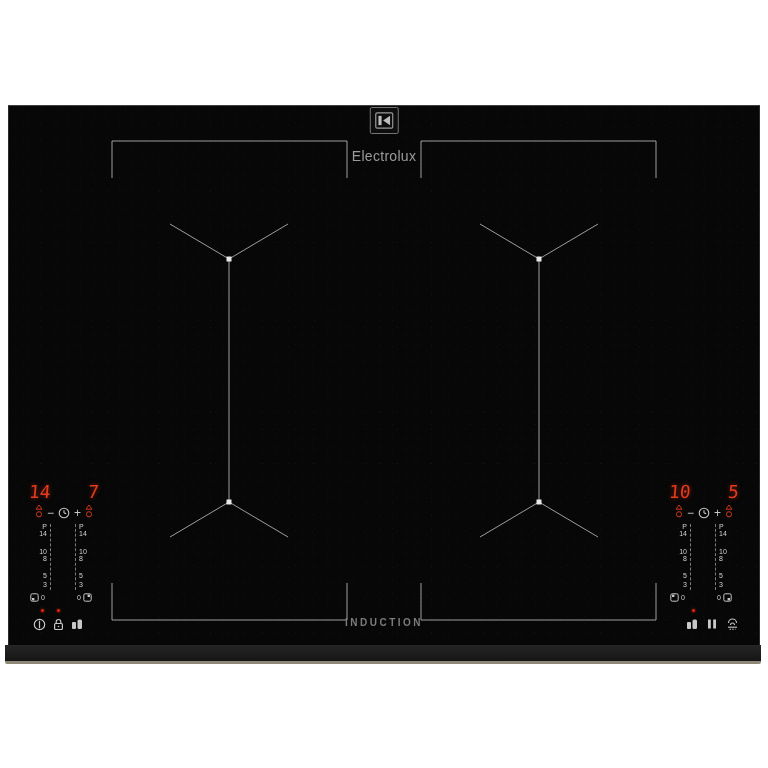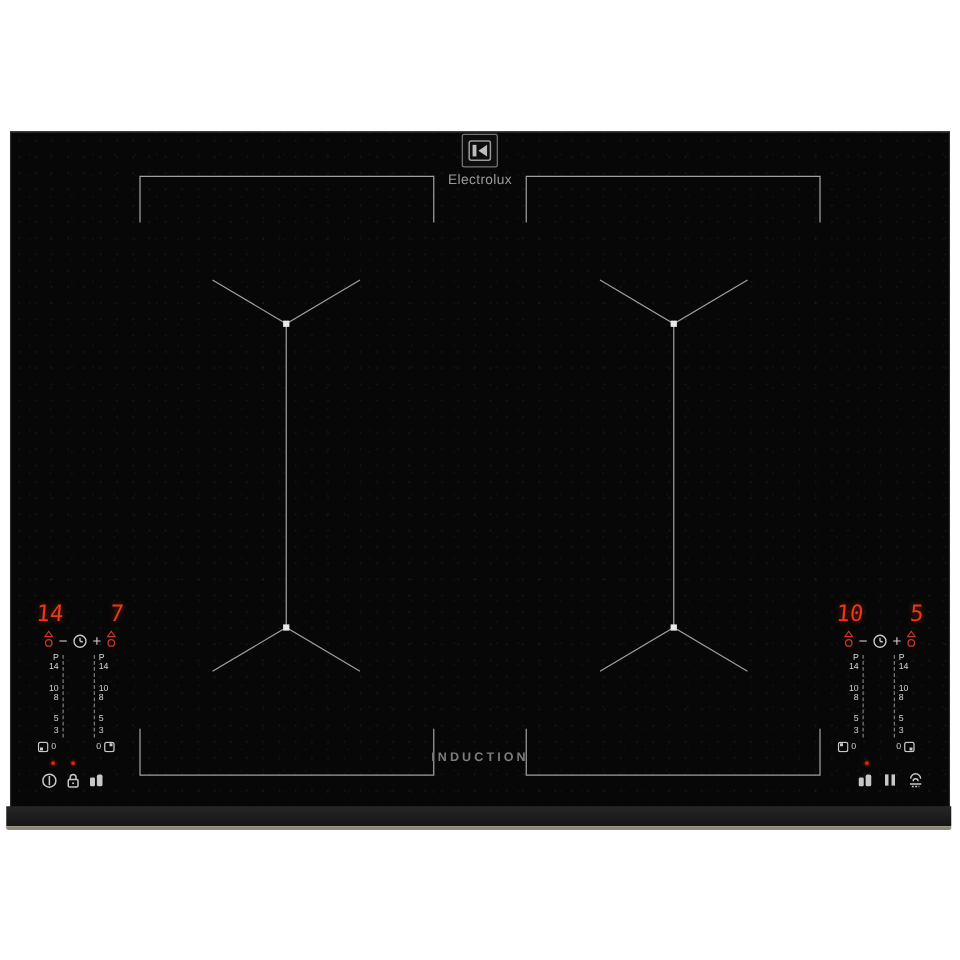--- a/index.html
+++ b/index.html
@@ -20,27 +20,27 @@
   }
   .base{position:absolute;left:5px;top:645px;width:756px;height:16px;
     background:linear-gradient(#262626,#151515);}
   .base-edge{position:absolute;left:5px;top:661px;width:756px;height:3px;
     background:var(--edge,#8e8878);border-radius:0 0 2px 2px;}
 
   
   .logo{position:absolute;left:50%;top:107px;transform:translateX(-50%);text-align:center;z-index:3;}
   .logo-square{width:27px;height:25px;margin:0 auto;border:1px solid #757575;border-radius:2px;
     background:#0d0d0d;display:flex;align-items:center;justify-content:center;}
-  .logo-text{margin-top:4px;font-size:11px;color:#9b9b9b;letter-spacing:.3px;}
+  .logo-text{margin-top:14px;font-size:14px;color:#9b9b9b;letter-spacing:.3px;}
 
   
   .zones{position:absolute;left:8px;top:105px;z-index:1;}
 
   
-  .induction{position:absolute;left:50%;top:601px;transform:translateX(-50%);
+  .induction{position:absolute;left:50%;top:617px;transform:translateX(-50%);
     font-size:10px;font-weight:bold;letter-spacing:2.5px;color:#7c7c7c;z-index:2;}
 
   
   .panel{position:absolute;top:482px;width:80px;z-index:3;}
   .panel-left{left:24px;}
   .panel-right{left:664px;}
 
   .digits{display:flex;justify-content:space-between;padding:0 5px;height:23px;align-items:flex-start;}
   .digit{font-family:"DejaVu Sans Mono", monospace;font-size:18px;line-height:1.1;
     color:var(--red,#e63a1c);transform:skewX(-5deg);

